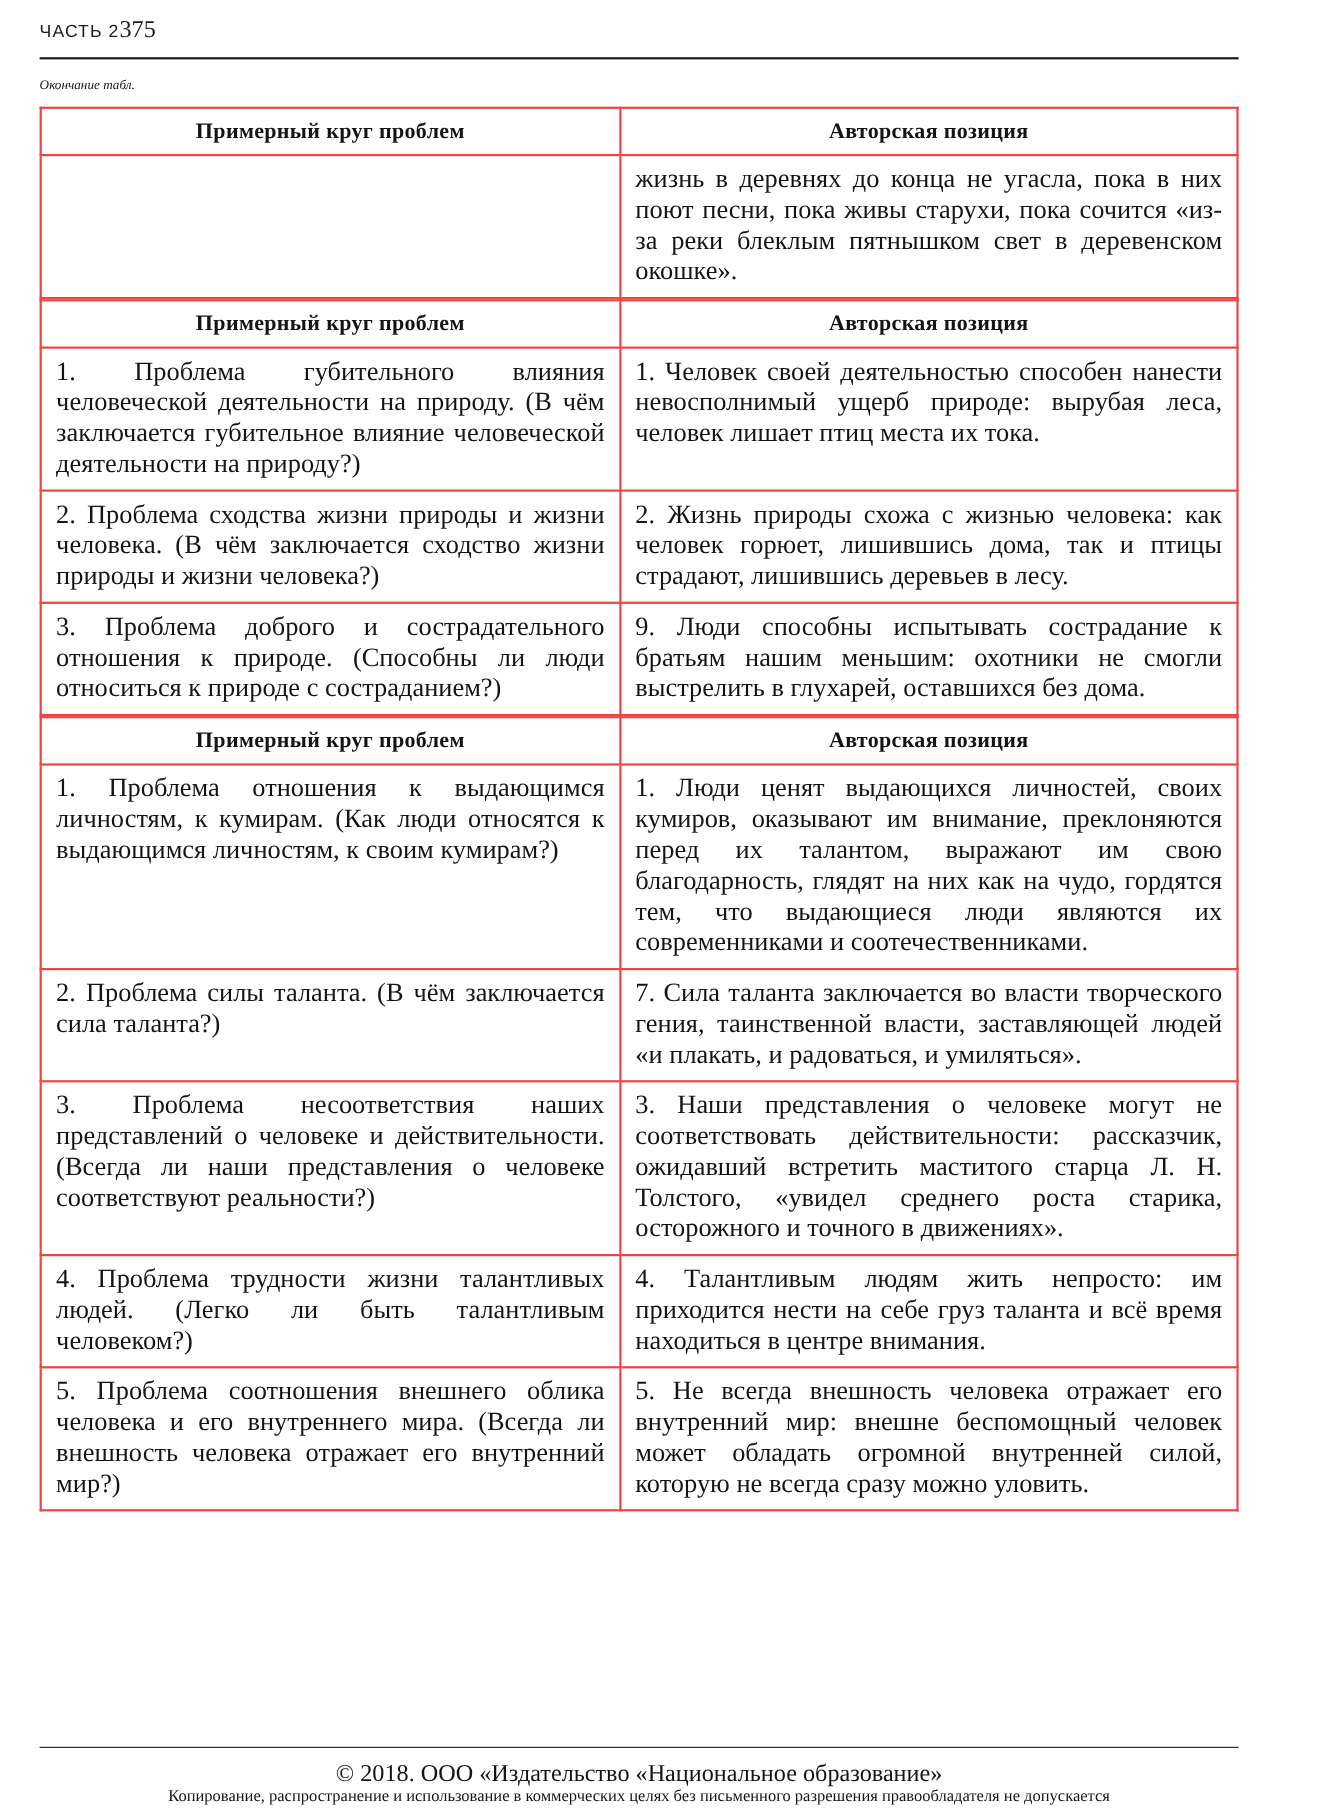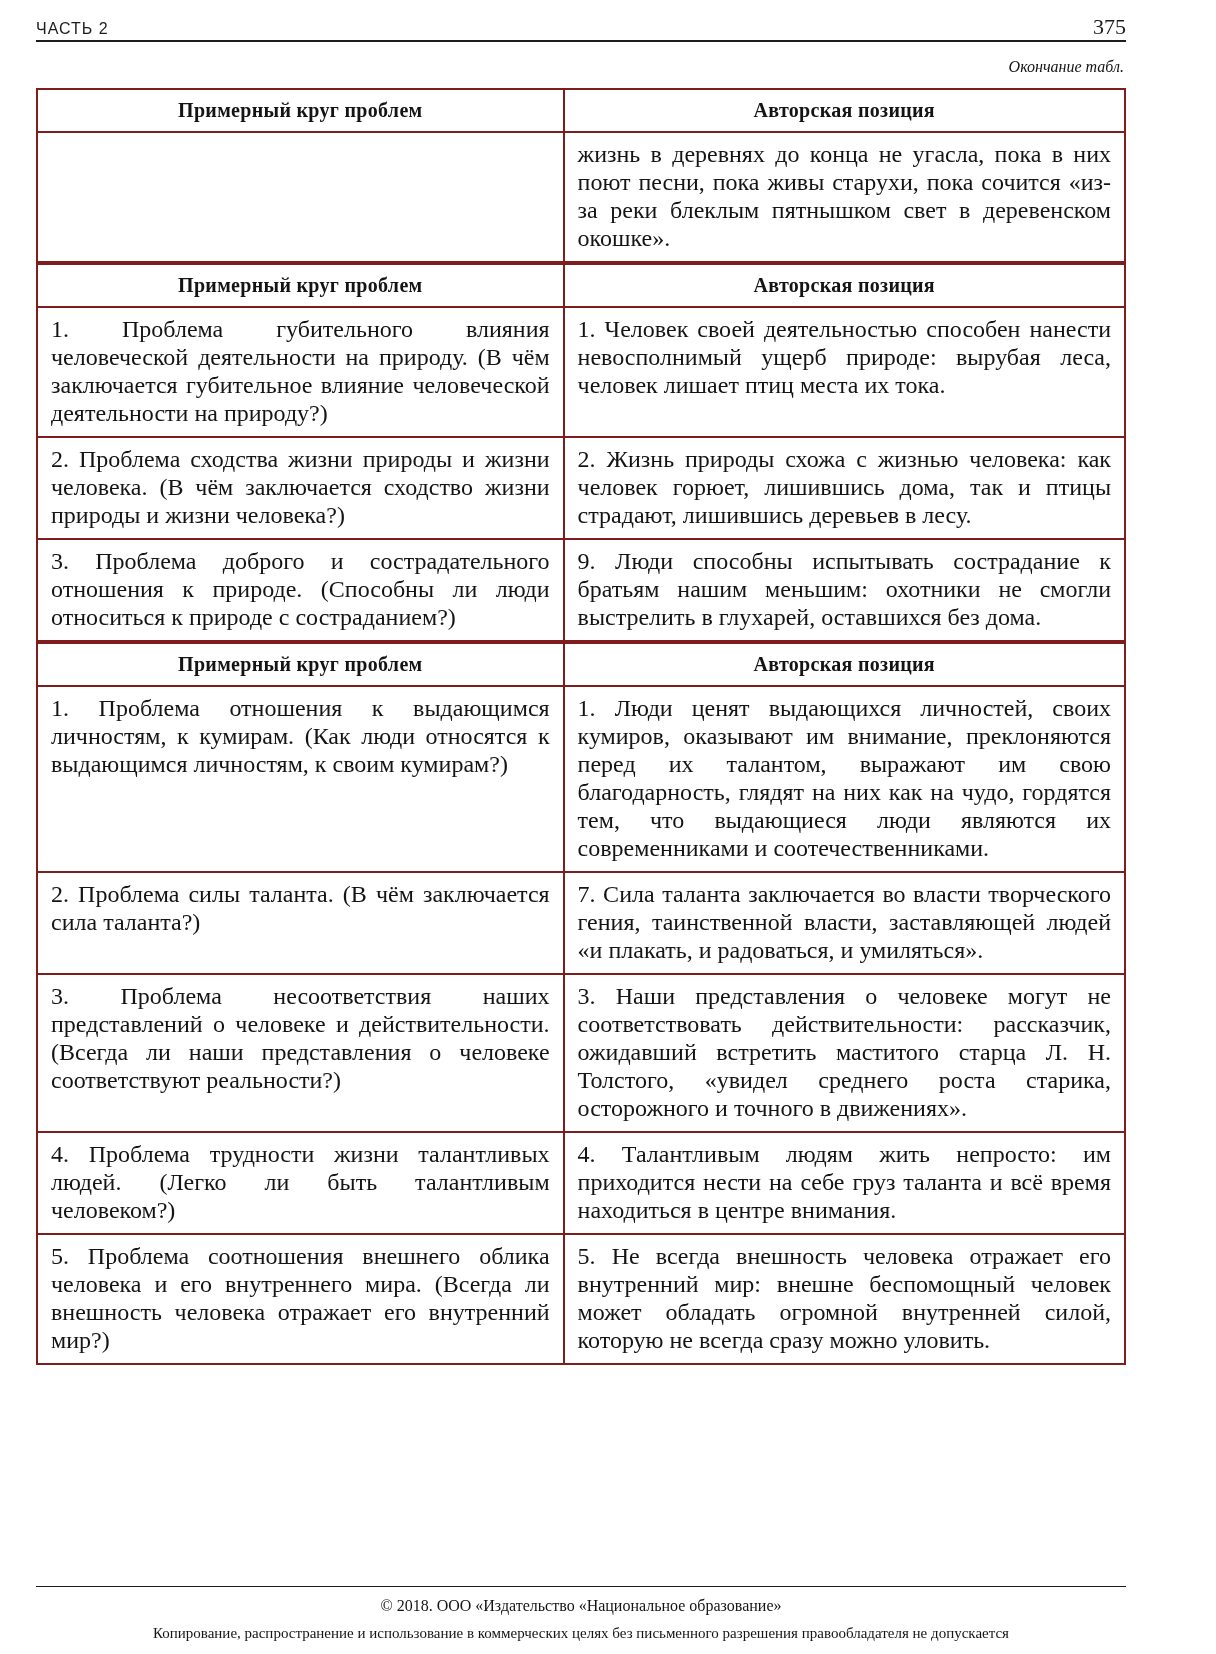--- a/index.html
+++ b/index.html
@@ -16,52 +16,52 @@
     position: relative;
     width: 1216px;
     height: 1654px;
     padding: 14px 90px 0 36px;
     overflow: hidden;
   }
 
   
   .runhead {
     display: flex;
-    justify-content: space-between;
+    justify-content: flex-start;
     align-items: baseline;
     border-bottom: 2px solid #1c1c1c;
-    padding-bottom: 0;
+    padding-bottom: 12px;
   }
   .runhead .part {
     font-family: "Liberation Sans", sans-serif;
     font-size: 16px;
     letter-spacing: 1px;
     color: #1c1c1c;
   }
   .runhead .pagenum {
     font-size: 22px;
     color: #1c1c1c;
   }
 
   .cont-note {
-    text-align: right;
+    text-align: left;
     font-style: italic;
-    font-size: 16px;
+    font-size: 12px;
     margin: 16px 2px 12px 0;
   }
 
   table.grid {
     width: 100%;
     border-collapse: collapse;
     table-layout: fixed;
   }
   table.grid col.c1 { width: 48.4%; }
   table.grid col.c2 { width: 51.6%; }
   table.grid th, table.grid td {
-    border: 2px solid #7f1d1d;
+    border: 2px solid #ef4444;
     vertical-align: top;
   }
   table.grid th {
     font-size: 20px;
     font-weight: bold;
     text-align: center;
     padding: 9px 8px;
     letter-spacing: 0.3px;
   }
   table.grid td {
@@ -84,22 +84,22 @@
   .footer {
     position: absolute;
     left: 36px;
     right: 90px;
     bottom: 12px;
     border-top: 1.5px solid #1c1c1c;
     padding-top: 10px;
     text-align: center;
   }
   .footer .line1 {
-    font-size: 16px;
-    margin-bottom: 10px;
+    font-size: 22px;
+    margin-bottom: 0;
   }
   .footer .line2 {
     font-size: 15px;
   }
 </style>
 </head>
 <body>
 
 <div class="page">
 

